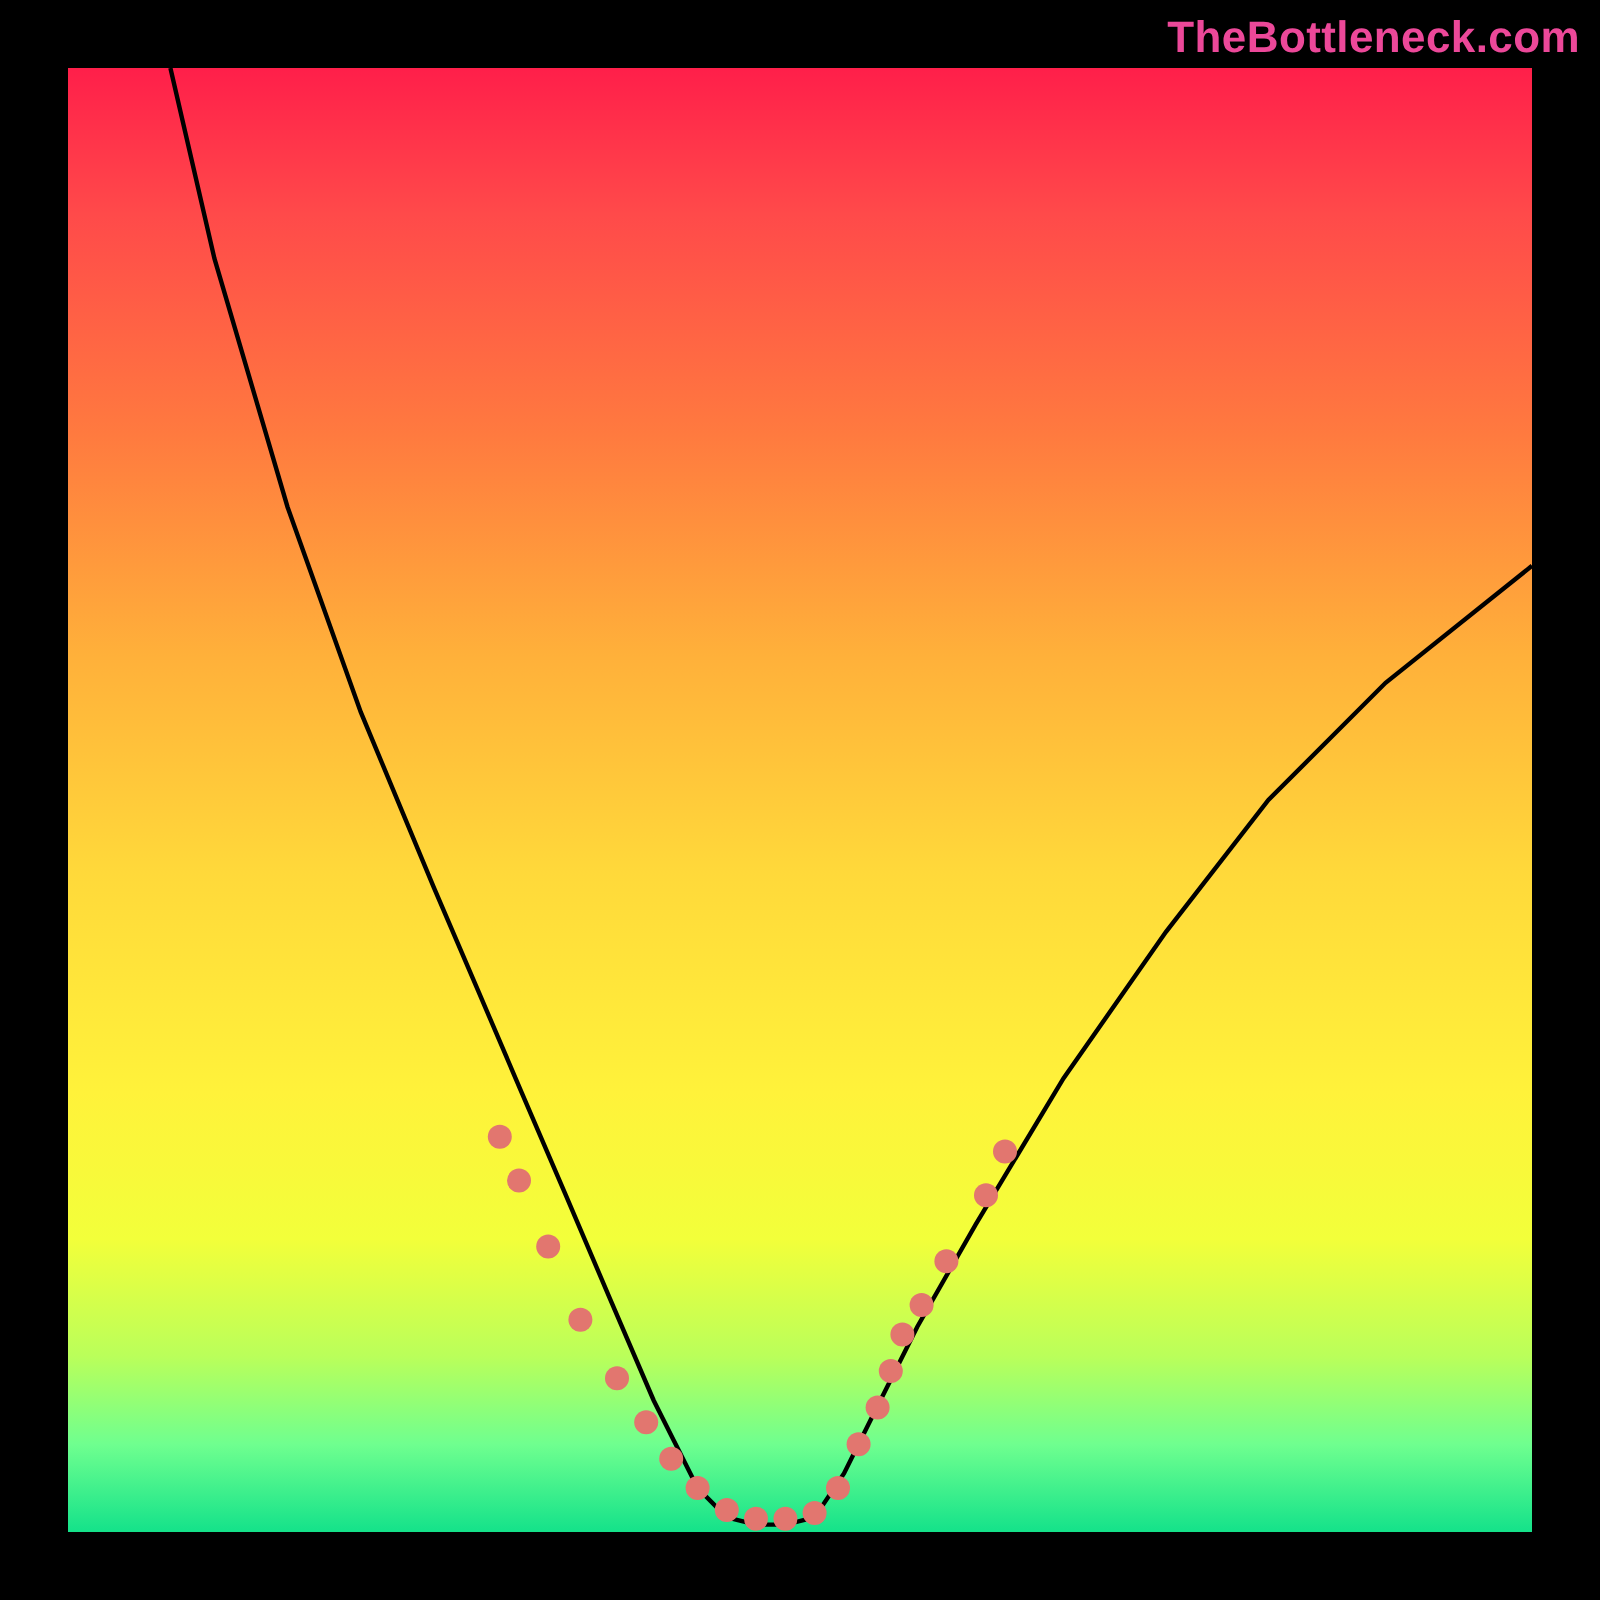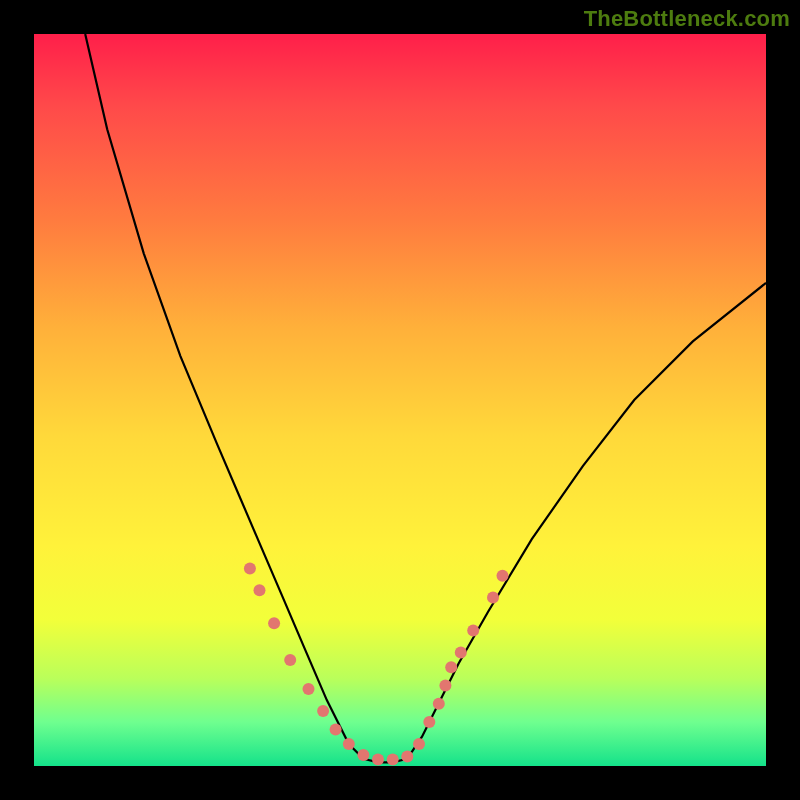--- a/index.html
+++ b/index.html
@@ -28,21 +28,21 @@
       #6fff8f 94%,
       #14e28a 100%);
   }
   .watermark {
     position: absolute;
     top: 6px;
     right: 10px;
     font-family: Arial, Helvetica, sans-serif;
     font-size: 22px;
     font-weight: bold;
-    color: #4d7c0f;
+    color: #ec4899;
     letter-spacing: 0.2px;
     user-select: none;
   }
   svg.curve {
     position: absolute;
     left: 0;
     top: 0;
     width: 732px;
     height: 732px;
     overflow: visible;

